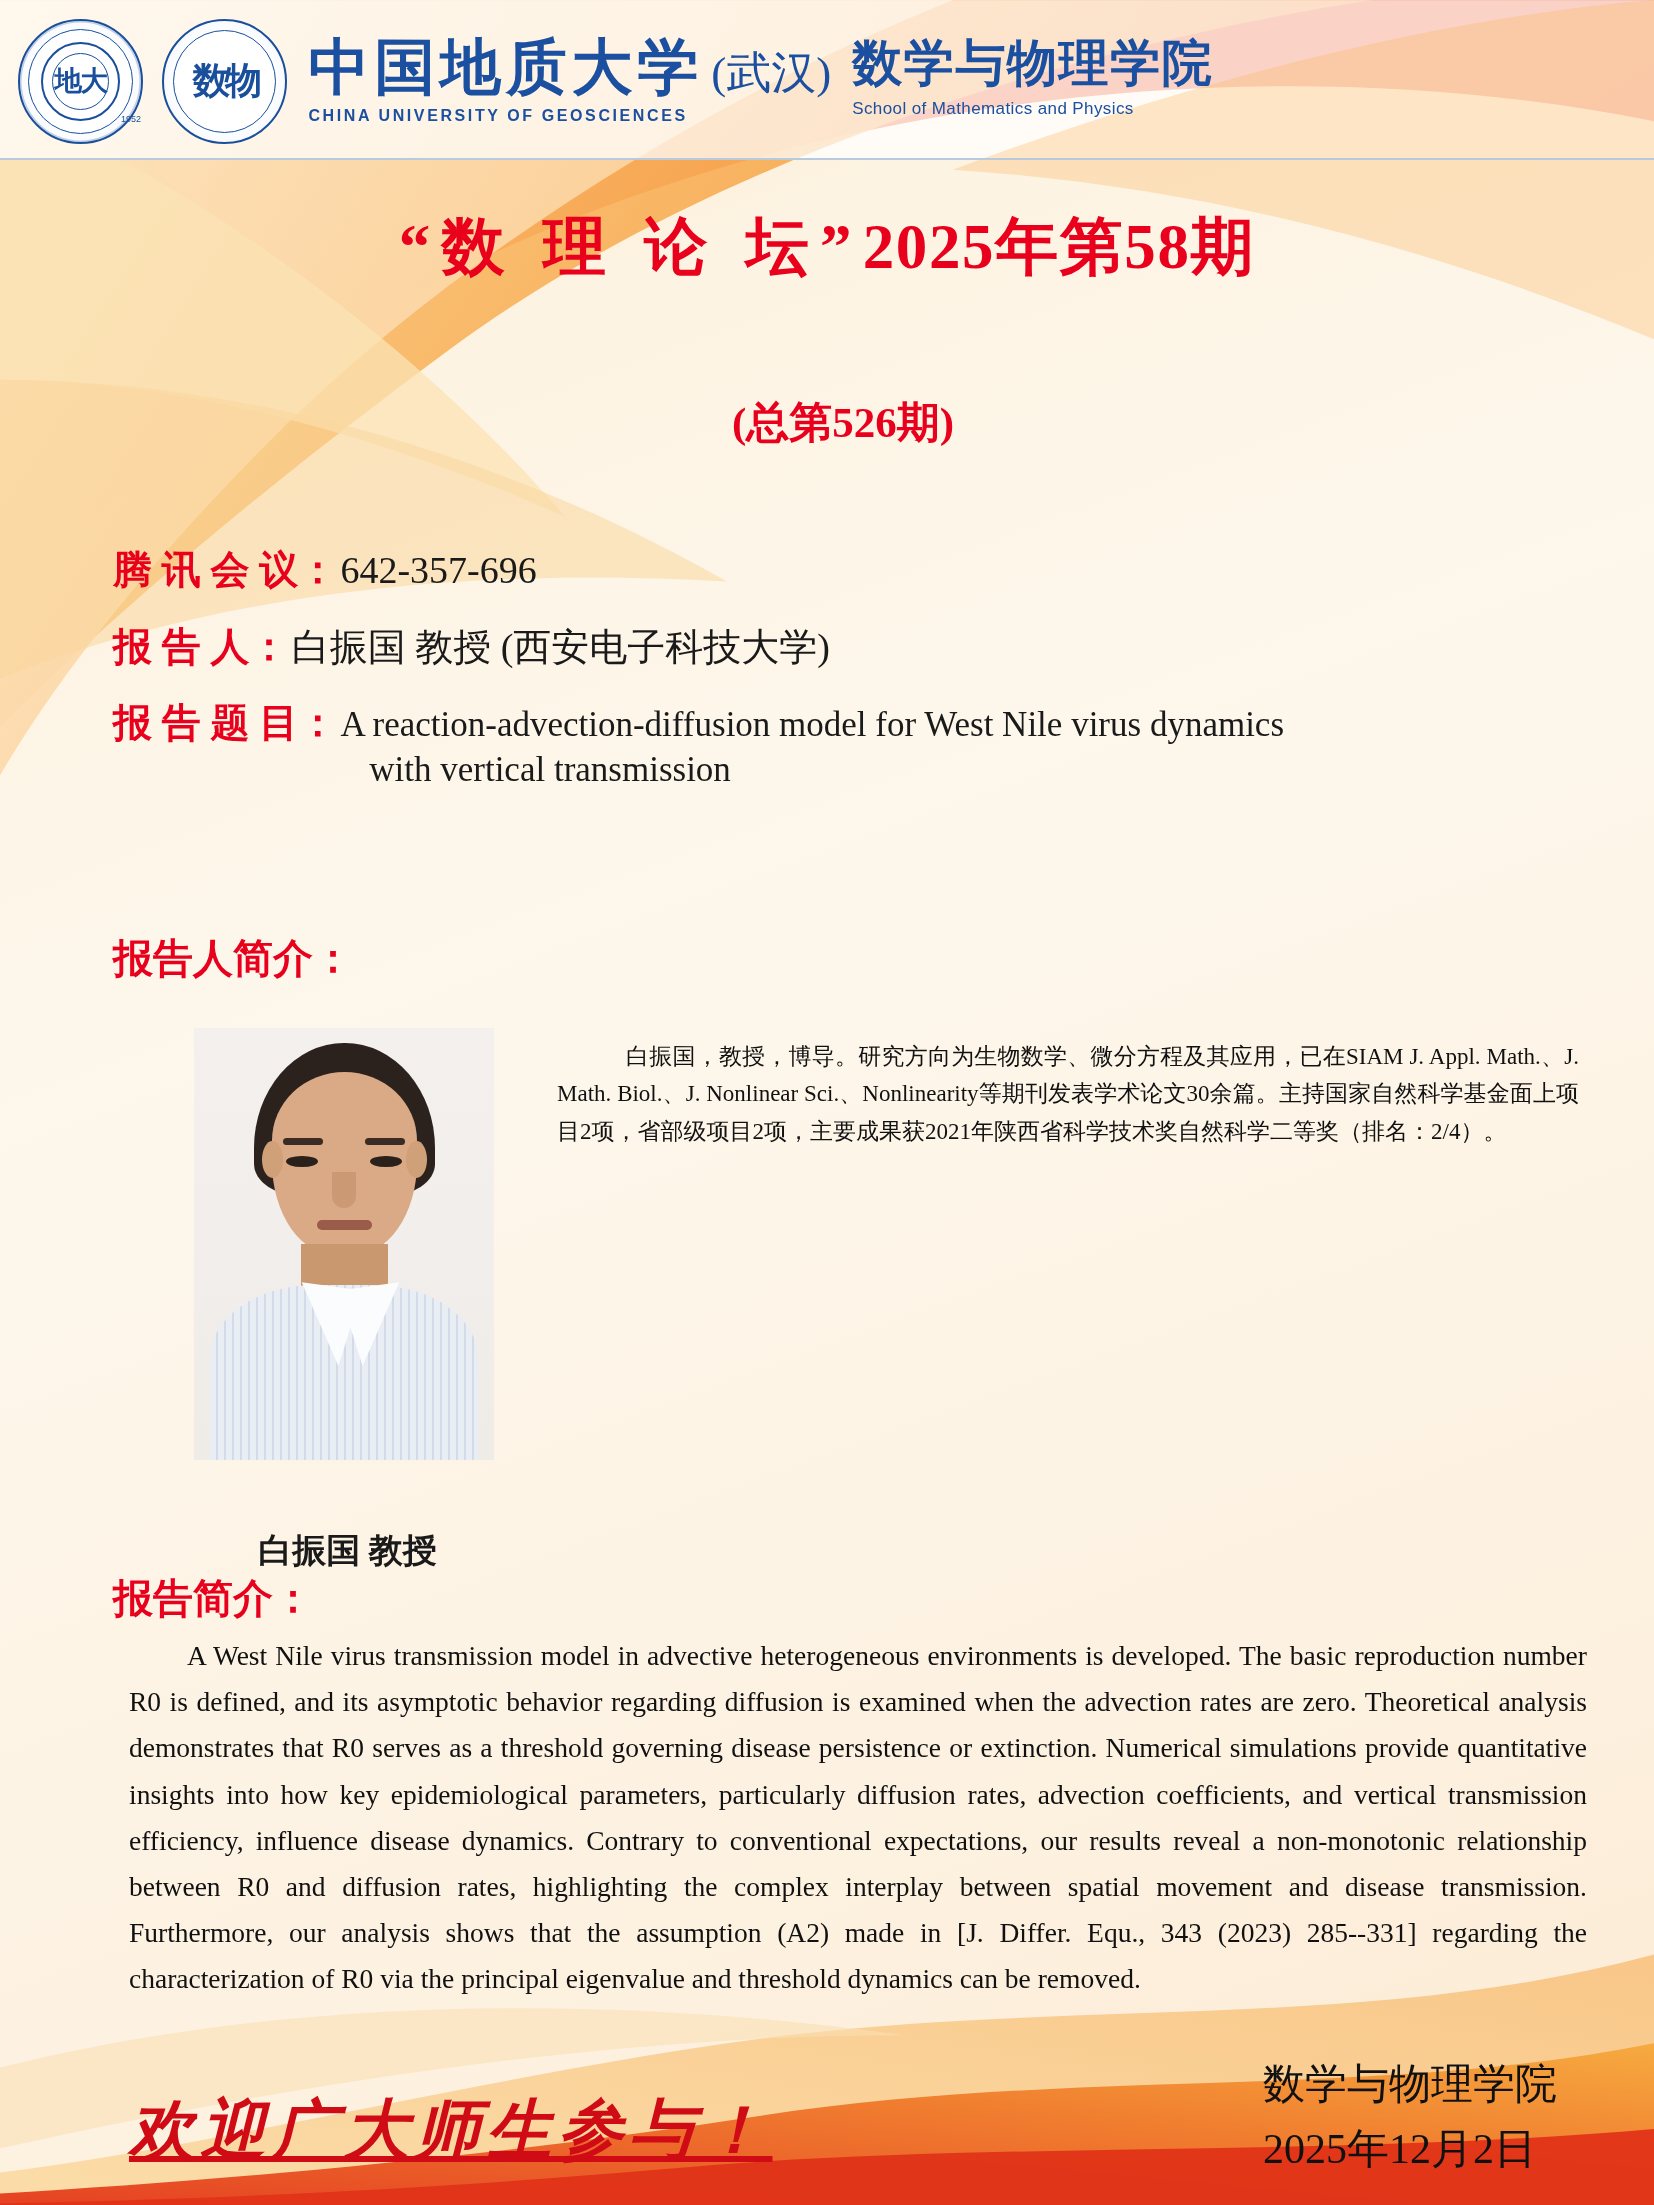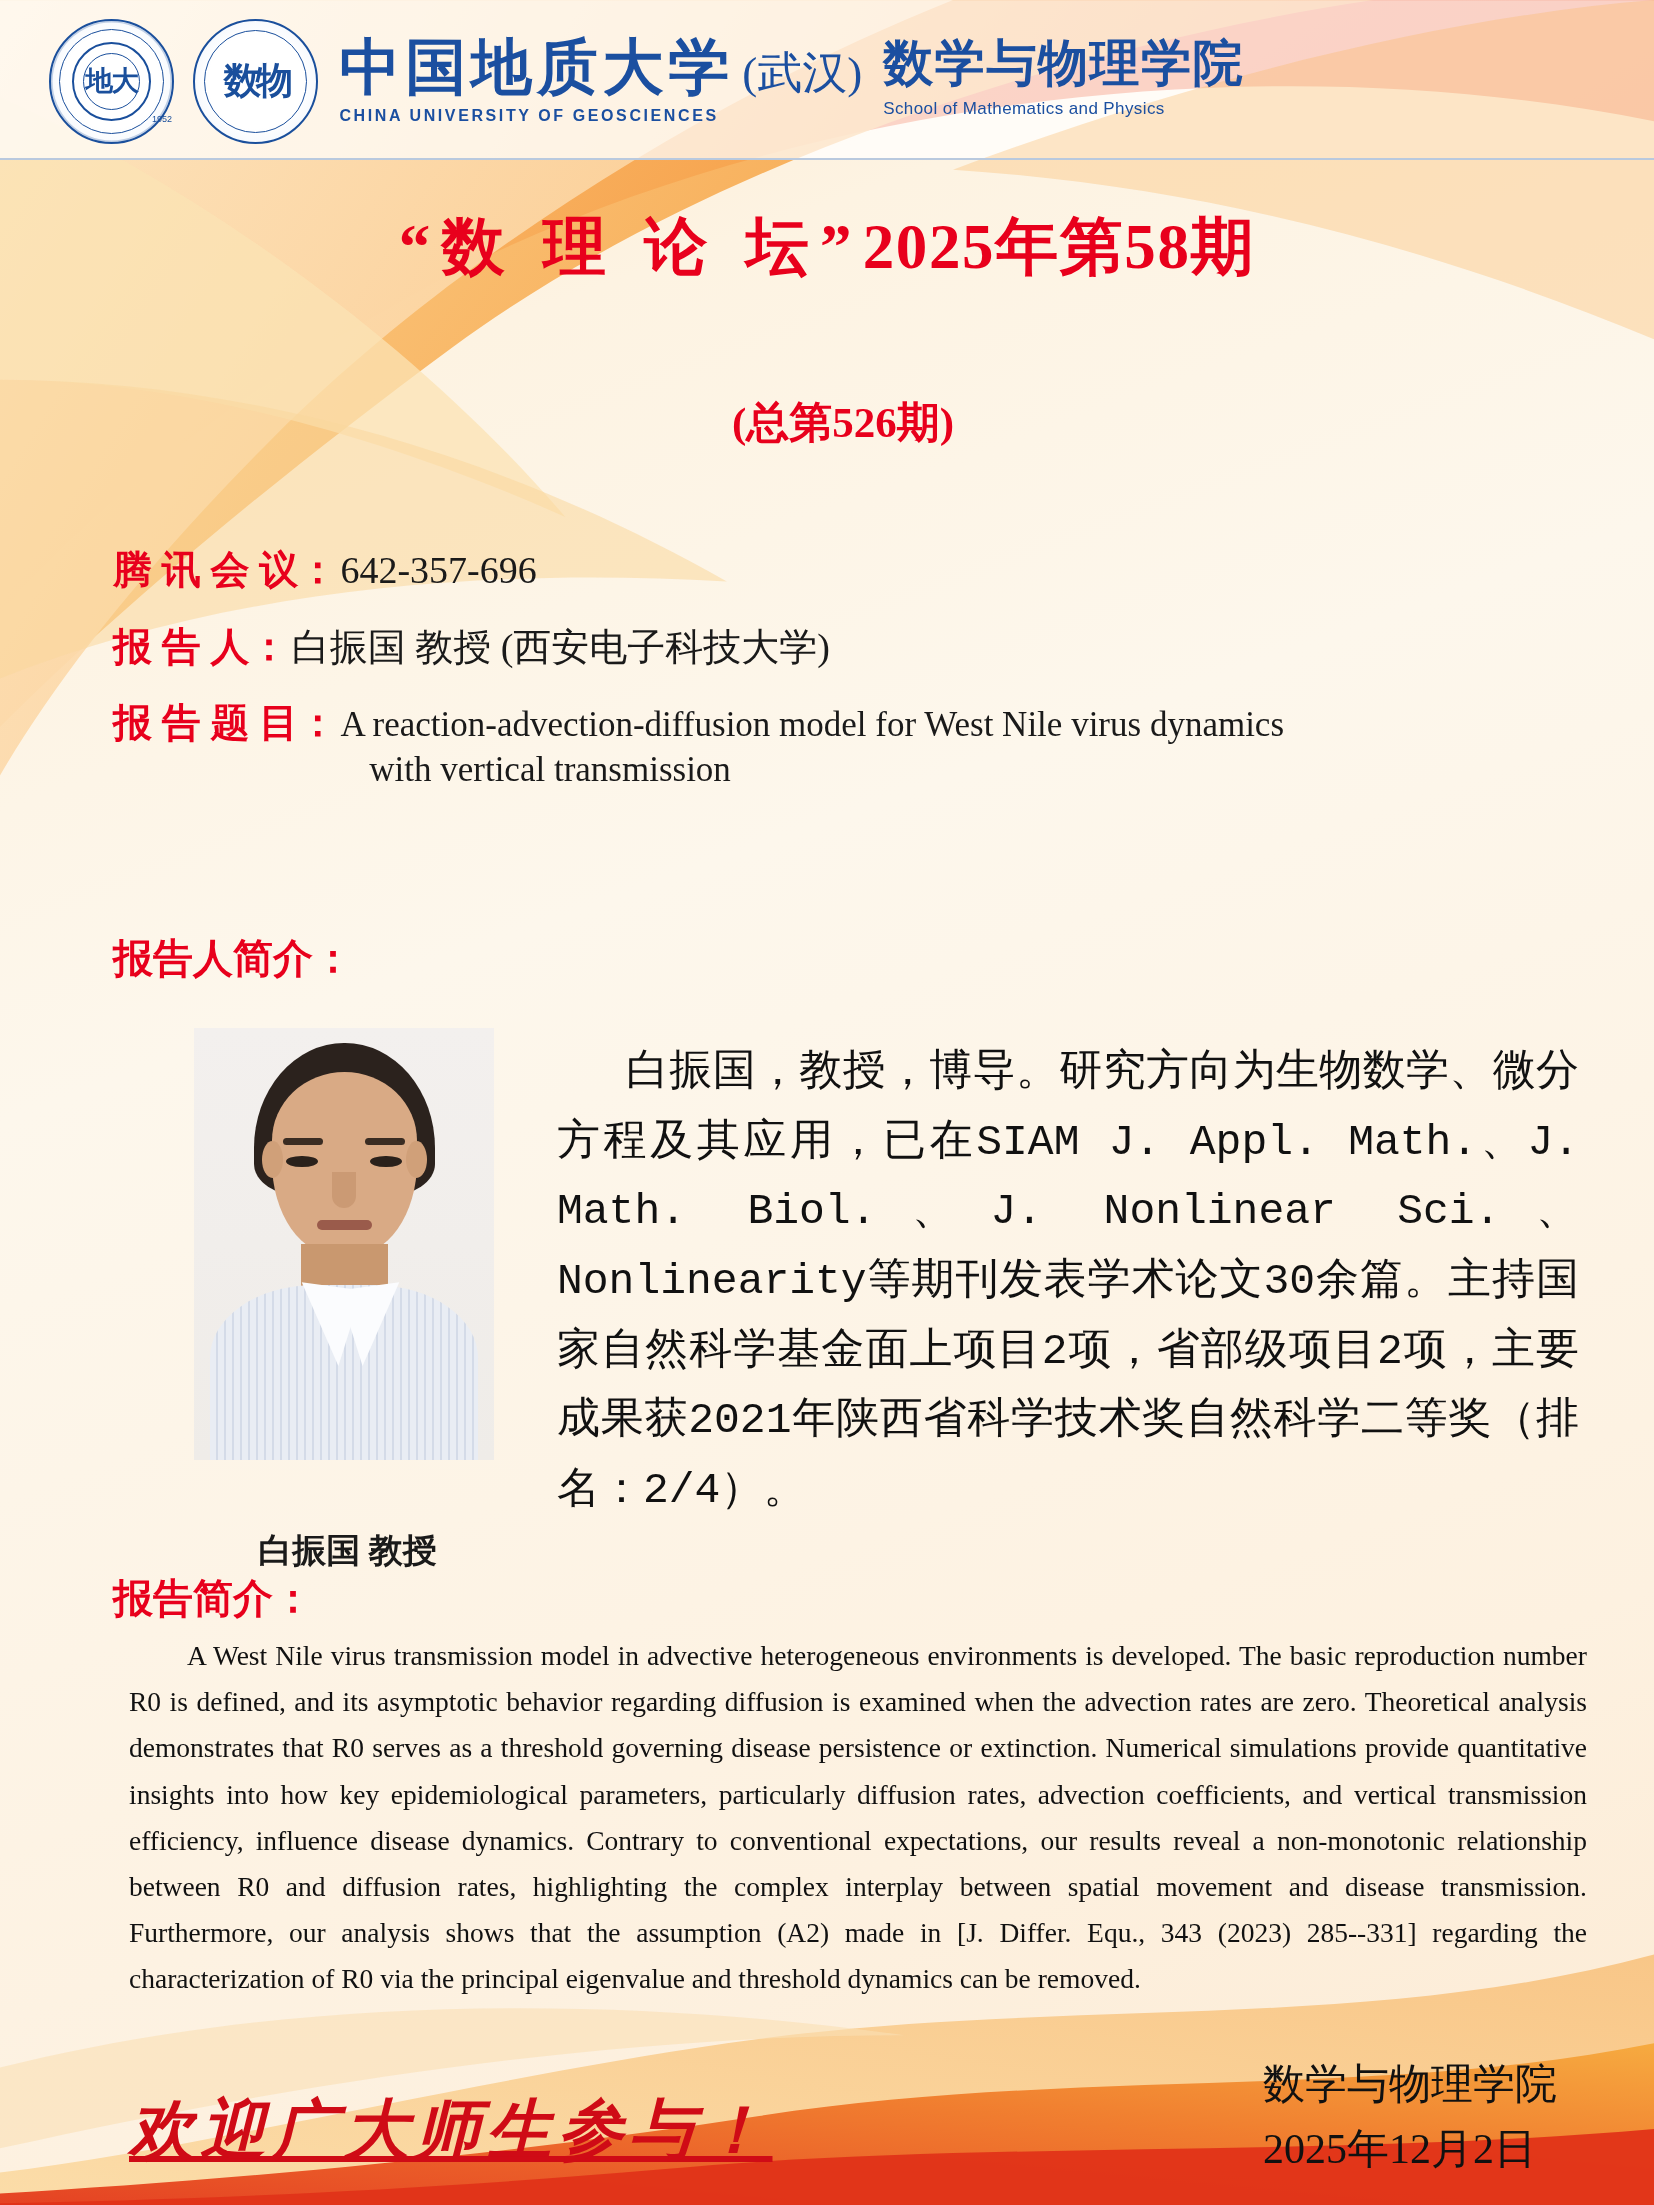--- a/index.html
+++ b/index.html
@@ -32,21 +32,21 @@
   .bg-layer svg { position: absolute; top: 0; left: 0; }
 
   
   .header {
     position: absolute;
     top: 0; left: 0;
     width: 1654px;
     height: 162px;
     display: flex;
     align-items: center;
-    padding-left: 49px;
+    padding-left: 18px;
     box-sizing: border-box;
     z-index: 5;
   }
   .seal {
     width: 121px; height: 121px;
     border-radius: 50%;
     border: 2.4px solid #1a4f9c;
     position: relative;
     flex: 0 0 auto;
     background: radial-gradient(circle at 50% 50%, #ffffff 55%, #eaf1fb 100%);
@@ -335,22 +335,22 @@
     font-size: 34px;
     font-weight: bold;
     color: #1a1a1a;
   }
   .bio-text {
     position: absolute;
     left: 557px;
     top: 1038px;
     width: 1022px;
     z-index: 5;
-    font-family: Liberation Mono, monospace;
-    font-size: 43px;
+    font-family: Liberation Serif, serif;
+    font-size: 23px;
     line-height: 1.62;
     color: #111;
     text-align: justify;
     text-indent: 69px;
   }
 
   
   .abs-heading {
     position: absolute;
     left: 113px;

